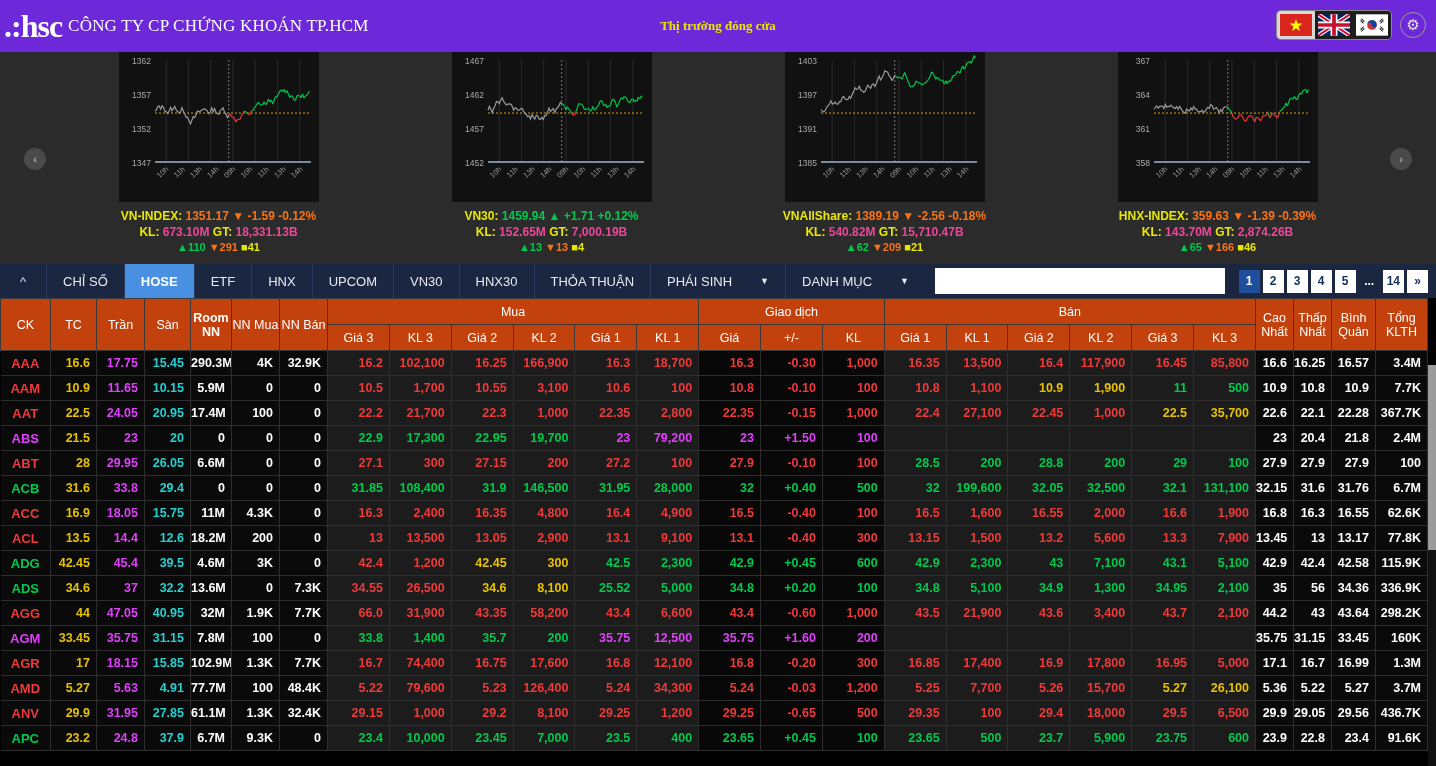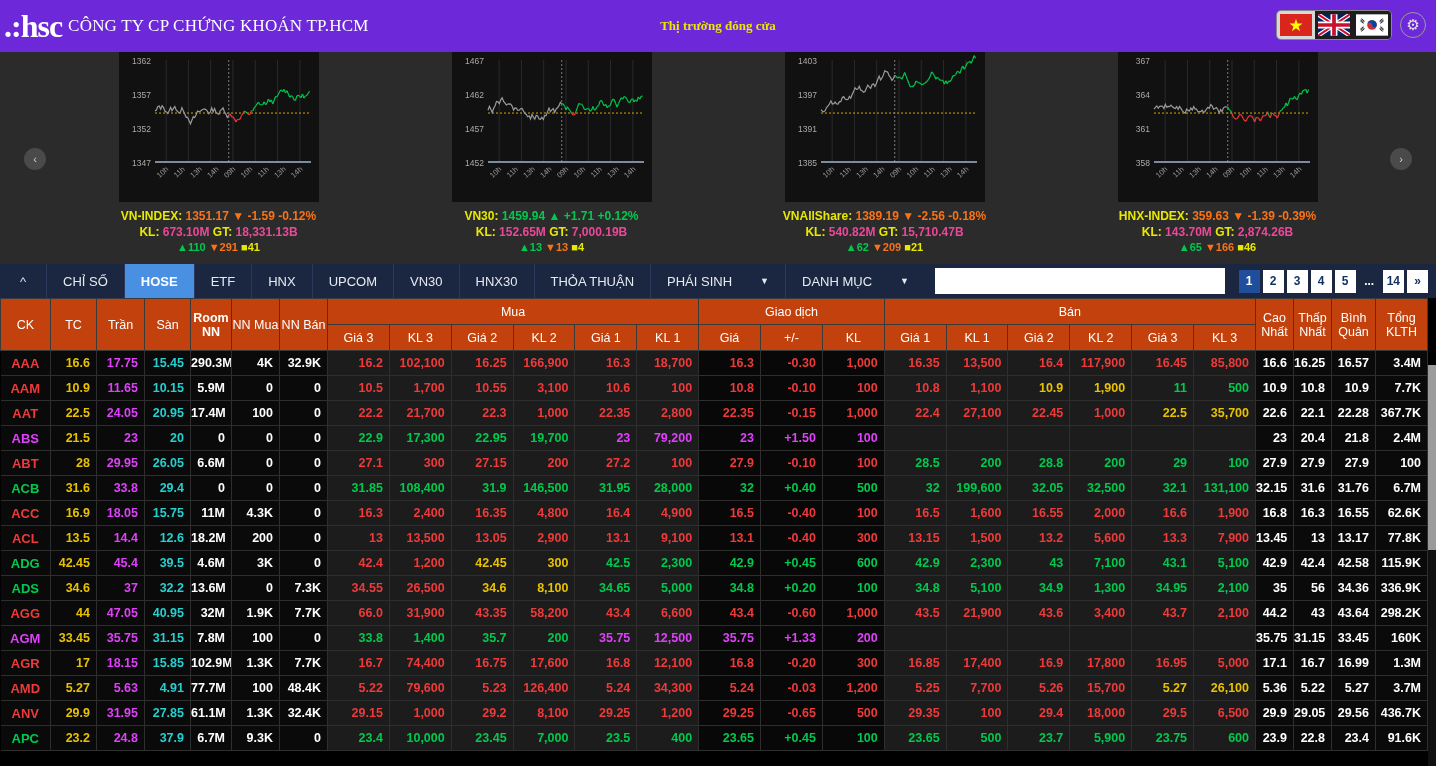--- a/index.html
+++ b/index.html
@@ -929,21 +929,21 @@
           <td class="c-ref zone-d">34.6</td>
           <td class="c-ceil zone-d">37</td>
           <td class="c-floor zone-d">32.2</td>
           <td class="c-w zone-d">13.6M</td>
           <td class="c-w zone-d">0</td>
           <td class="c-w zone-d">7.3K</td>
           <td class="c-dn zone-a">34.55</td>
           <td class="c-dn zone-a">26,500</td>
           <td class="c-ref zone-a">34.6</td>
           <td class="c-ref zone-a">8,100</td>
-          <td class="c-up zone-a">34.65</td>
+          <td class="c-up zone-a">25.52</td>
           <td class="c-up zone-a">5,000</td>
           <td class="c-up zone-b">34.8</td>
           <td class="c-up zone-b">+0.20</td>
           <td class="c-up zone-b">100</td>
           <td class="c-up zone-c">34.8</td>
           <td class="c-up zone-c">5,100</td>
           <td class="c-up zone-c">34.9</td>
           <td class="c-up zone-c">1,300</td>
           <td class="c-up zone-c">34.95</td>
           <td class="c-up zone-c">2,100</td>
@@ -988,21 +988,21 @@
           <td class="c-w zone-d">7.8M</td>
           <td class="c-w zone-d">100</td>
           <td class="c-w zone-d">0</td>
           <td class="c-up zone-a">33.8</td>
           <td class="c-up zone-a">1,400</td>
           <td class="c-up zone-a">35.7</td>
           <td class="c-up zone-a">200</td>
           <td class="c-ceil zone-a">35.75</td>
           <td class="c-ceil zone-a">12,500</td>
           <td class="c-ceil zone-b">35.75</td>
-          <td class="c-ceil zone-b">+1.33</td>
+          <td class="c-ceil zone-b">+1.60</td>
           <td class="c-ceil zone-b">200</td>
           <td class="c-w zone-c"></td>
           <td class="c-w zone-c"></td>
           <td class="c-w zone-c"></td>
           <td class="c-w zone-c"></td>
           <td class="c-w zone-c"></td>
           <td class="c-w zone-c"></td>
           <td class="c-w zone-d">35.75</td>
           <td class="c-w zone-d">31.15</td>
           <td class="c-w zone-d">33.45</td>

